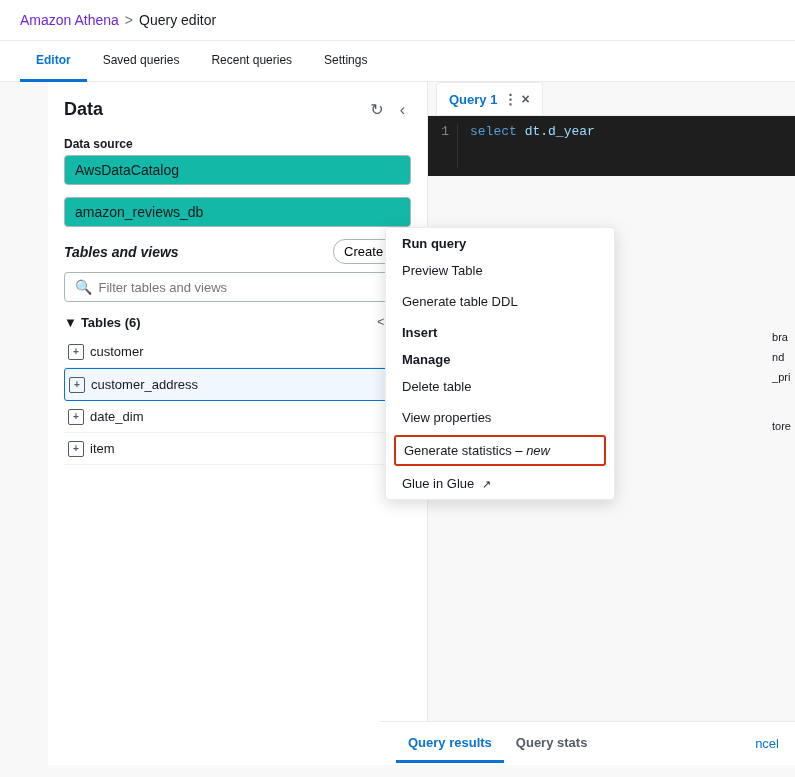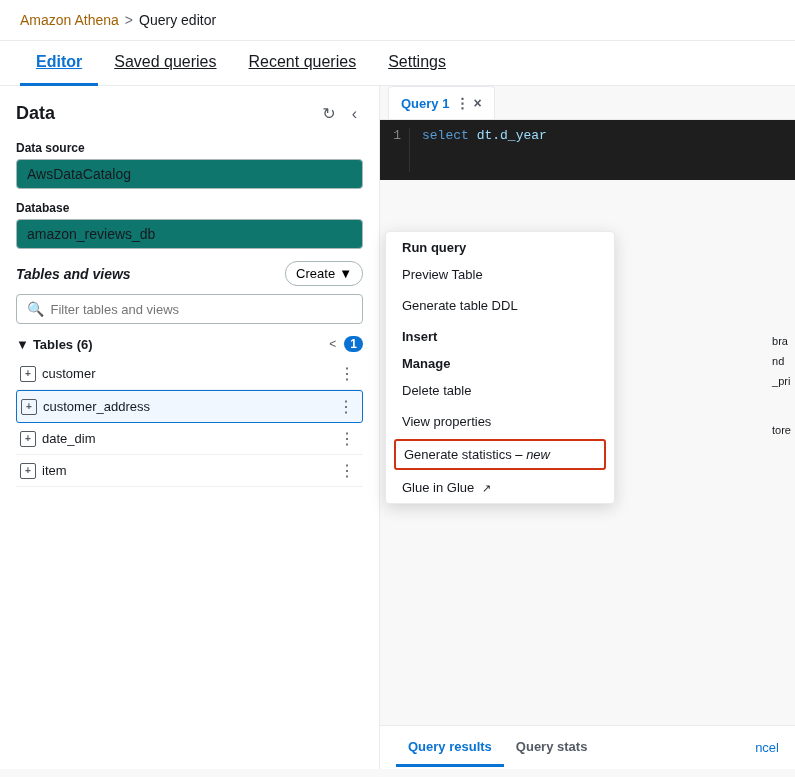--- a/index.html
+++ b/index.html
@@ -8,21 +8,21 @@
     
     .breadcrumb-bar {
       background: #fff;
       padding: 12px 20px;
       display: flex;
       align-items: center;
       gap: 6px;
       border-bottom: 1px solid #e9eaed;
     }
     .breadcrumb-link {
-      color: #a16207;
+      color: #6d28d9;
       font-size: 14px;
       cursor: pointer;
     }
     .breadcrumb-sep {
       color: #687078;
       font-size: 14px;
     }
     .breadcrumb-current {
       color: #16191f;
       font-size: 14px;
@@ -31,25 +31,24 @@
     
     .tabs-bar {
       background: #fff;
       padding: 0 20px;
       display: flex;
       border-bottom: 1px solid #e9eaed;
     }
     .tab-item {
       padding: 12px 16px;
       cursor: pointer;
-      font-size: 16px;
+      font-size: 12px;
       color: #16191f;
       border-bottom: 3px solid transparent;
       margin-bottom: -1px;
-      text-decoration: underline;
     }
     .tab-item.active {
       color: #0972d3;
       border-bottom: 3px solid #0972d3;
       font-weight: 600;
     }
 
     
     .main-layout {
       display: flex;
@@ -59,20 +58,21 @@
     }
 
     
     .left-panel {
       width: 380px;
       background: #fff;
       border-right: 1px solid #e9eaed;
       padding: 16px;
       flex-shrink: 0;
       overflow: hidden;
+      margin-left: 48px;
     }
     .left-panel-header {
       display: flex;
       align-items: center;
       justify-content: space-between;
       margin-bottom: 16px;
     }
     .left-panel-title {
       font-size: 18px;
       font-weight: 700;
@@ -90,21 +90,21 @@
       color: #16191f;
       margin-bottom: 4px;
       font-weight: 600;
     }
     .field-value-box {
       border: 1px solid #aab7b8;
       border-radius: 4px;
       padding: 6px 10px;
       font-size: 14px;
       color: #16191f;
-      background: #0f766e;
+      background: #14b8a6;
       margin-bottom: 12px;
     }
     .tables-views-header {
       display: flex;
       align-items: center;
       justify-content: space-between;
       margin-bottom: 8px;
     }
     .tables-views-label {
       font-size: 14px;
@@ -345,21 +345,20 @@
       <span class="left-panel-title">Data</span>
       <div style="display:flex;gap:4px;">
         <button class="icon-btn" title="Refresh">↻</button>
         <button class="icon-btn" title="Collapse">‹</button>
       </div>
     </div>
 
     <div class="field-label">Data source</div>
     <div class="field-value-box">AwsDataCatalog</div>
 
-    <div class="field-label">Database</div>
     <div class="field-value-box">amazon_reviews_db</div>
 
     <div class="tables-views-header">
       <span class="tables-views-label">Tables and views</span>
       <button class="create-btn">
         <span>Create</span>
         <span>▼</span>
       </button>
     </div>
 

